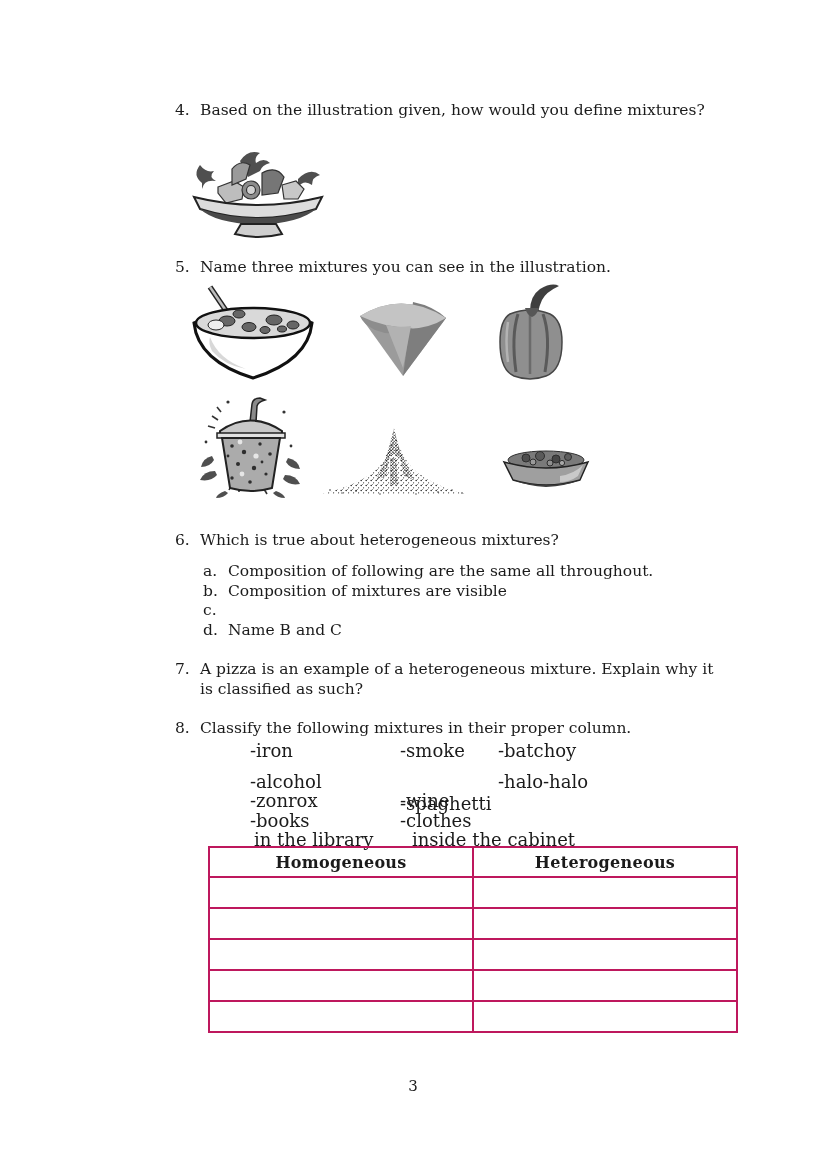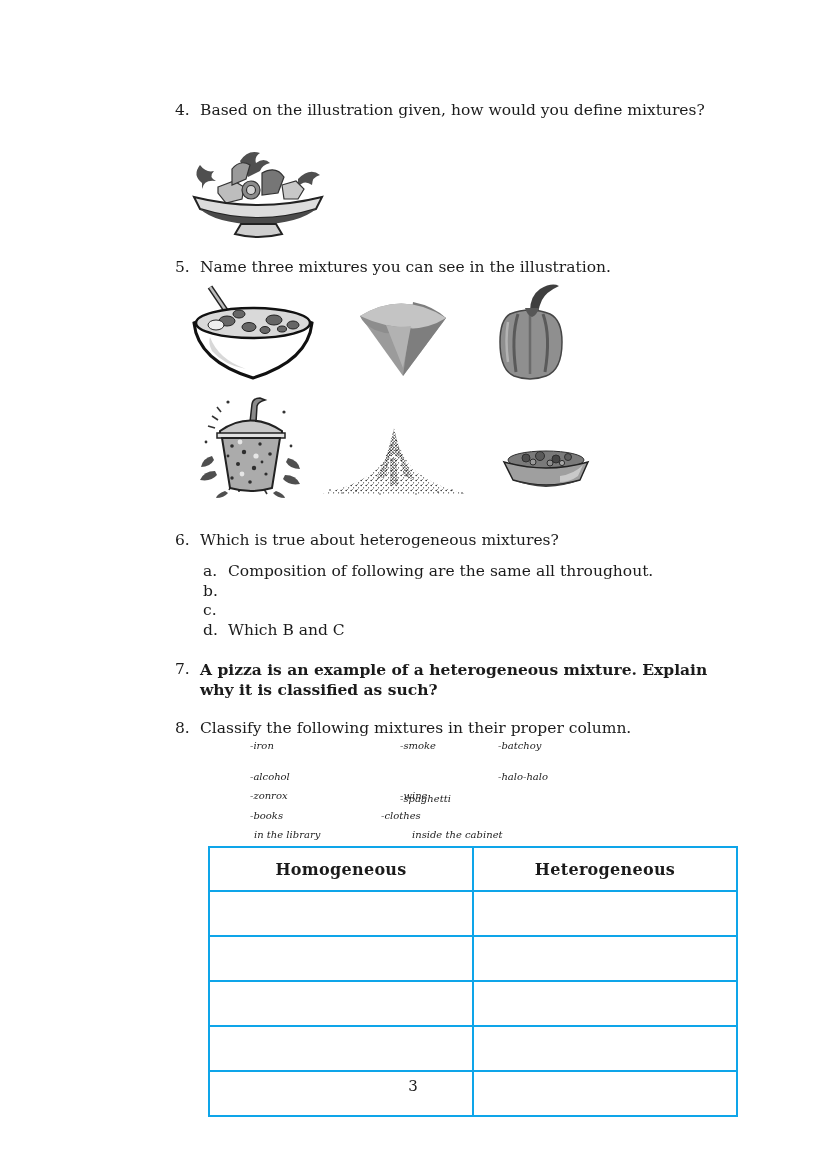--- a/index.html
+++ b/index.html
@@ -3,33 +3,33 @@
 <meta charset="utf-8">
 <style>
   html,body{margin:0;padding:0;background:#ffffff;}
   .page{
     position:relative;width:826px;height:1169px;background:#ffffff;
     font-family:"DejaVu Serif", serif;color:#1b1b1b;overflow:hidden;
   }
   .q{position:absolute;display:flex;font-size:15.5px;line-height:19.5px;}
   .qnum{flex:none;width:25px;}
   .qtext{white-space:nowrap;}
-  .qtext.wrap{white-space:normal;max-width:522px;font-weight:bold;}
+  .qtext.wrap{white-space:normal;max-width:522px;}
   .opts{position:absolute;font-size:15.5px;line-height:19.6px;}
   .opt{display:flex;}
   .optletter{flex:none;width:25px;}
-  .word{position:absolute;font-size:10px;white-space:nowrap;font-style:italic;}
+  .word{position:absolute;font-size:18px;white-space:nowrap;}
   .illus{position:absolute;}
   .illus svg{display:block;width:100%;height:100%;}
   table.classify{
     position:absolute;left:208px;top:846px;width:530px;
     border-collapse:collapse;table-layout:fixed;
   }
   table.classify th, table.classify td{
-    border:2px solid #0ea5e9;padding:8px;
+    border:2px solid #be185d;padding:1px;
   }
   table.classify th{
     height:26px;font-size:16px;font-weight:bold;text-align:center;
     font-family:"DejaVu Serif", serif;letter-spacing:.3px;
   }
   table.classify td{height:27px;}
   .pagenum{position:absolute;left:0;right:0;top:1077px;text-align:center;font-size:15px;}
 </style>
 </head>
 <body>
@@ -208,27 +208,28 @@
     <span class="qnum">6.</span>
     <span class="qtext">Which is true about heterogeneous mixtures?</span>
   </div>
   <div class="opts" style="left:203px;top:562px">
     <div class="opt">
       <span class="optletter">a.</span>
       <span>Composition of following are the same all throughout.</span>
     </div>
     <div class="opt">
       <span class="optletter">b.</span>
+      <span>Composition of mixtures are visible</span>
     </div>
     <div class="opt">
       <span class="optletter">c.</span>
     </div>
     <div class="opt">
       <span class="optletter">d.</span>
-      <span>Which B and C</span>
+      <span>Name B and C</span>
     </div>
   </div>
 
   <div class="q" style="left:175px;top:660px">
     <span class="qnum">7.</span>
     <span class="qtext wrap">A pizza is an example of a heterogeneous mixture. Explain why it is classified as such?</span>
   </div>
 
   <div class="q" style="left:175px;top:719px">
     <span class="qnum">8.</span>
@@ -240,21 +241,21 @@
   <span class="word" style="left:498px;top:740px">-batchoy</span>
 
   <span class="word" style="left:250px;top:771px">-alcohol</span>
   <span class="word" style="left:400px;top:793px">-spaghetti</span>
   <span class="word" style="left:498px;top:771px">-halo-halo</span>
 
   <span class="word" style="left:250px;top:790px">-zonrox</span>
   <span class="word" style="left:400px;top:790px">-wine</span>
 
   <span class="word" style="left:250px;top:810px">-books</span>
-  <span class="word" style="left:381px;top:810px">-clothes</span>
+  <span class="word" style="left:400px;top:810px">-clothes</span>
 
   <span class="word" style="left:254px;top:829px">in the library</span>
   <span class="word" style="left:412px;top:829px">inside the cabinet</span>
 
   <table class="classify">
     <thead>
       <tr>
         <th>Homogeneous</th>
         <th>Heterogeneous</th>
       </tr>

